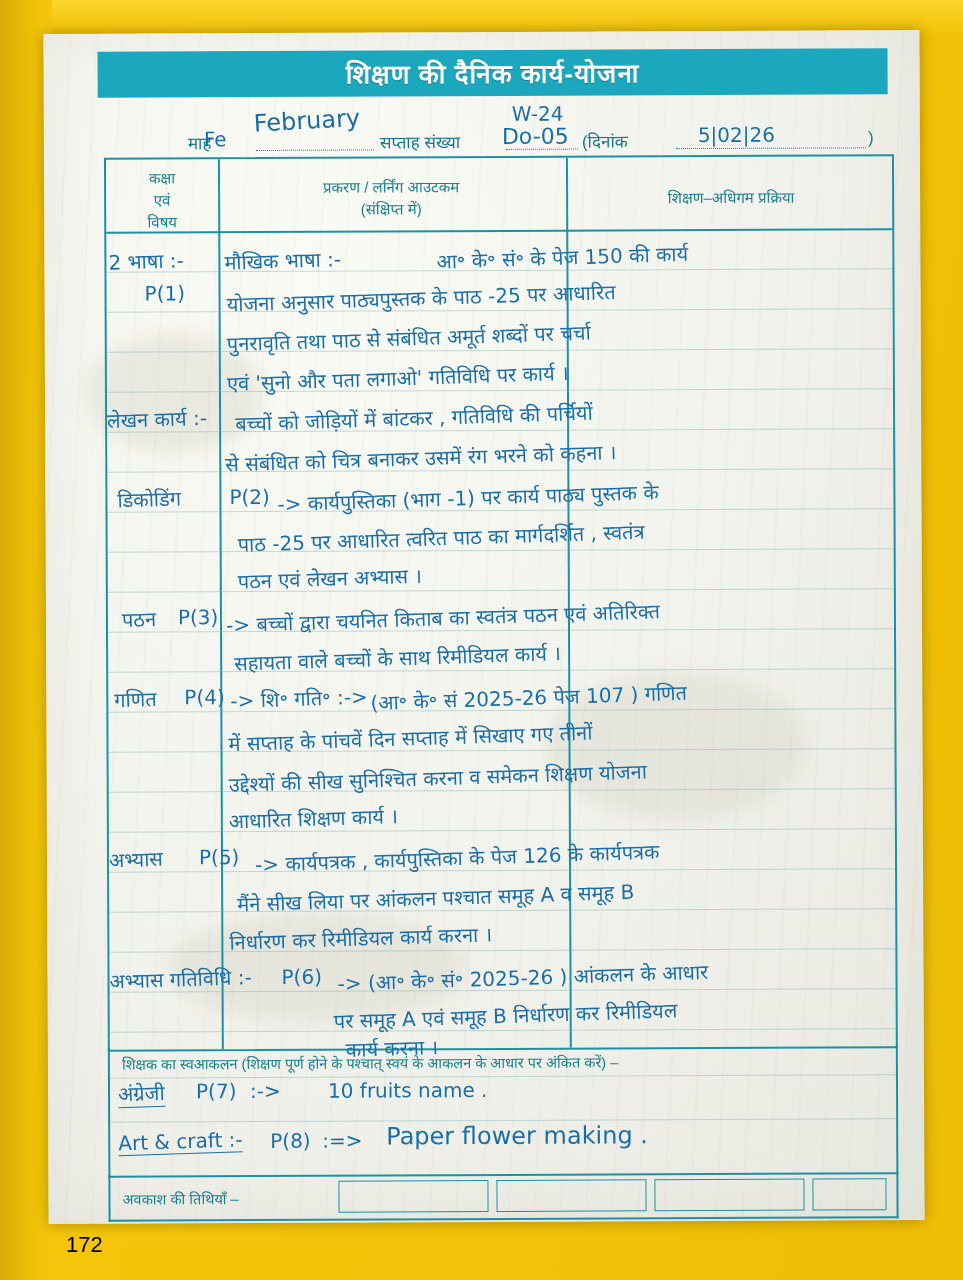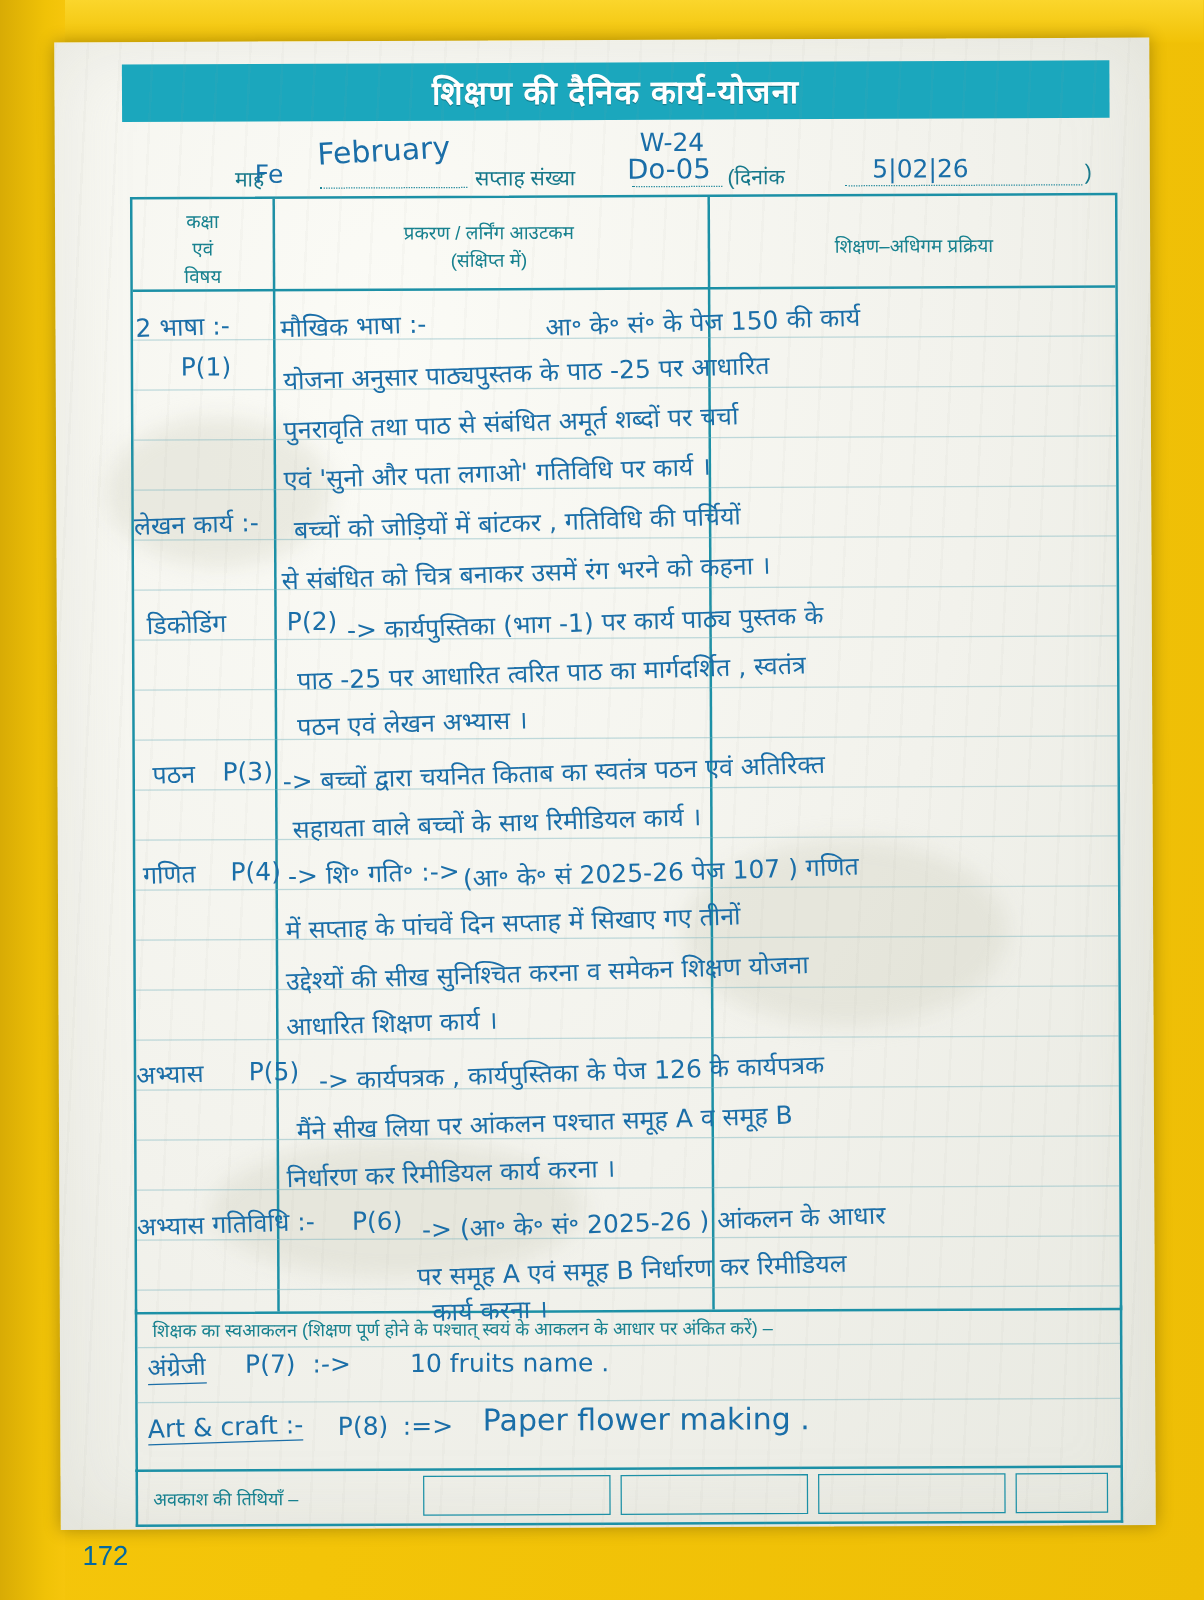--- a/index.html
+++ b/index.html
@@ -215,21 +215,21 @@
     text-align: center;
     color: #17818f;
     font-size: 14.5px;
   }
 
   
   .page-number {
     position: absolute;
     left: 66px;
     top: 1232px;
-    color: #0369a1;
+    color: #000000;
     font-size: 22px;
     font-family: "Liberation Sans", sans-serif;
   }
   .h20 { font-size: 20px; }
   .h22 { font-size: 22px; }
   .h24 { font-size: 24px; }
 
   .underline-ink { border-bottom: 1.5px solid #1a6ea8; }
 </style>
 </head>

